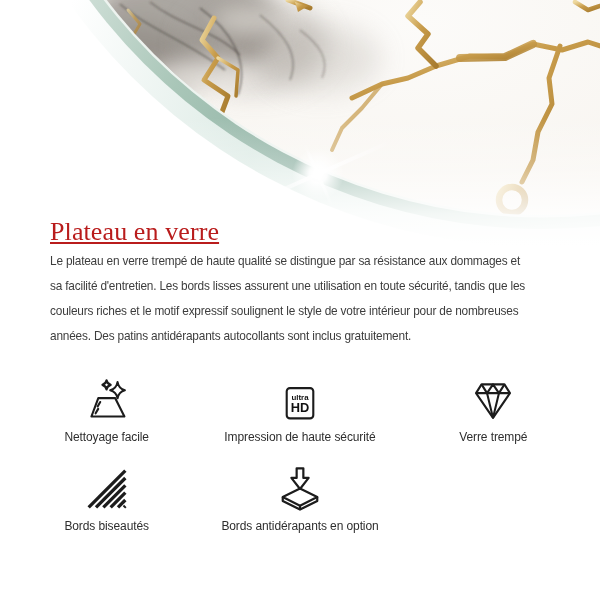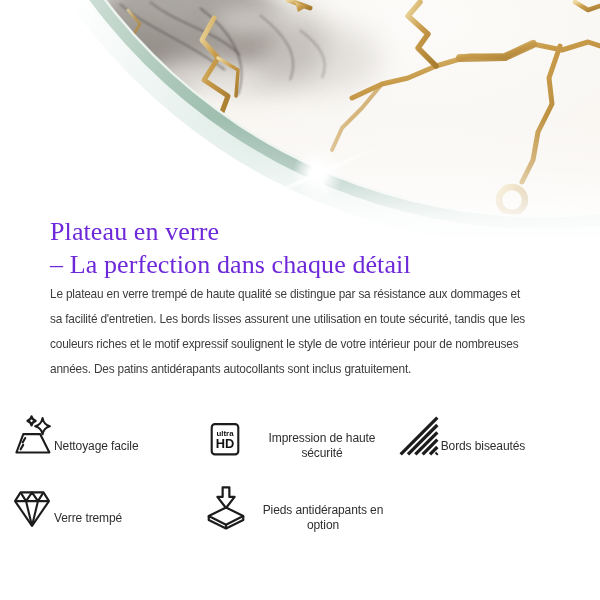--- a/index.html
+++ b/index.html
@@ -50,36 +50,36 @@
   .sparkle .shaft-cross{
     position:absolute;left:-34px;top:-1.5px;width:68px;height:3px;
     background:linear-gradient(90deg,rgba(255,255,255,0),rgba(255,255,255,.9),rgba(255,255,255,0));
     transform:rotate(66deg);
   }
   
   .content{position:absolute;inset:0;z-index:2;}
   .title{
     margin:215px 50px 0;
     font-family:"Liberation Serif",serif;font-weight:400;
-    font-size:26px;line-height:33px;color:#6d28d9;letter-spacing:.1px;
+    font-size:26px;line-height:33px;color:#b91c1c;letter-spacing:.1px;text-decoration:underline;
   }
   .intro{
     margin:1px 50px 0;
     font-size:12.6px;line-height:25px;color:#3d3d3d;letter-spacing:-.2px;
     transform:scaleX(.94);transform-origin:left top;white-space:nowrap;
   }
   .features{
     margin:31px 10px 0;
     display:grid;grid-template-columns:repeat(3,1fr);row-gap:24px;
   }
-  .feature{display:flex;flex-direction:row;align-items:center;}
+  .feature{display:flex;flex-direction:column;align-items:center;}
   .icon-box{height:42px;display:flex;align-items:flex-end;justify-content:center;}
   .icon-box svg{display:block;overflow:visible;}
   .feature-label{
-    margin-top:18px;font-size:12px;line-height:15px;color:#2e2e2e;text-align:center;letter-spacing:-.1px;
+    margin-top:8px;font-size:12px;line-height:15px;color:#2e2e2e;text-align:center;letter-spacing:-.1px;
   }
   .ico{stroke:#1c1c1c;fill:none;stroke-width:2.3;stroke-linejoin:round;}
 </style>
 </head>
 <body>
 
 <div class="hero">
   <div class="layer ring-glow"></div>
   <div class="layer ring-edge"></div>
   <div class="layer ring-highlight"></div>
@@ -140,21 +140,20 @@
     <div class="shaft-cross"></div>
     <div class="core"></div>
   </div>
   <div class="layer fade-bottom"></div>
 </div>
 
 <div class="content">
 
   <h1 class="title">
     <div>Plateau en verre</div>
-    <div>– La perfection dans chaque détail</div>
   </h1>
 
   <div class="intro">
     <div>Le plateau en verre trempé de haute qualité se distingue par sa résistance aux dommages et</div>
     <div>sa facilité d'entretien. Les bords lisses assurent une utilisation en toute sécurité, tandis que les</div>
     <div>couleurs riches et le motif expressif soulignent le style de votre intérieur pour de nombreuses</div>
     <div>années. Des patins antidérapants autocollants sont inclus gratuitement.</div>
   </div>
 
   <div class="features">
@@ -173,57 +172,57 @@
 
     <div class="feature">
       <div class="icon-box">
         <svg width="44" height="44" viewBox="0 0 48 48">
           <rect class="ico" x="9.5" y="11" width="29" height="33" rx="3.5" stroke-width="2.4"></rect>
           <text x="24" y="23.5" text-anchor="middle" font-size="8.6" font-weight="600" fill="#111111" font-family="Liberation Sans, sans-serif">ultra</text>
           <text x="24" y="37.5" text-anchor="middle" font-size="14" font-weight="700" fill="#111111" font-family="Liberation Sans, sans-serif">HD</text>
         </svg>
       </div>
       <div class="feature-label">Impression de haute sécurité</div>
+    </div>
+
+    <div class="feature">
+      <div class="icon-box">
+        <svg width="44" height="44" viewBox="0 0 48 48">
+          <path class="ico" d="M 24 43.5 L 5.5 16.5 L 11.5 7 L 36.5 7 L 42.5 16.5 Z"></path>
+          <path class="ico" d="M 5.5 16.5 L 42.5 16.5"></path>
+          <path class="ico" d="M 11.5 7 L 17.5 16.5 L 24 7 L 30.5 16.5 L 36.5 7"></path>
+          <path class="ico" d="M 17.5 16.5 L 24 43.5 M 30.5 16.5 L 24 43.5"></path>
+        </svg>
+      </div>
+      <div class="feature-label">Verre trempé</div>
     </div>
 
     <div class="feature">
       <div class="icon-box">
         <svg width="44" height="44" viewBox="0 0 48 48">
           <g stroke="#1c1c1c" stroke-width="3.6">
             <line x1="4" y1="44" x2="44" y2="4"></line>
             <line x1="12" y1="44" x2="44" y2="12"></line>
             <line x1="20" y1="44" x2="44" y2="20"></line>
             <line x1="28" y1="44" x2="44" y2="28"></line>
             <line x1="36" y1="44" x2="44" y2="36"></line>
             <line x1="42.5" y1="44" x2="44" y2="42.5"></line>
           </g>
         </svg>
       </div>
       <div class="feature-label">Bords biseautés</div>
     </div>
 
     <div class="feature">
       <div class="icon-box">
-        <svg width="44" height="44" viewBox="0 0 48 48">
-          <path class="ico" d="M 24 43.5 L 5.5 16.5 L 11.5 7 L 36.5 7 L 42.5 16.5 Z"></path>
-          <path class="ico" d="M 5.5 16.5 L 42.5 16.5"></path>
-          <path class="ico" d="M 11.5 7 L 17.5 16.5 L 24 7 L 30.5 16.5 L 36.5 7"></path>
-          <path class="ico" d="M 17.5 16.5 L 24 43.5 M 30.5 16.5 L 24 43.5"></path>
-        </svg>
-      </div>
-      <div class="feature-label">Verre trempé</div>
-    </div>
-
-    <div class="feature">
-      <div class="icon-box">
         <svg width="46" height="46" viewBox="0 0 48 48">
           <path class="ico" stroke-width="2.2" d="M 24 24.5 L 42 33.5 L 24 42.5 L 6 33.5 Z"></path>
           <path class="ico" stroke-width="2.2" d="M 6 33.5 L 6 37.5 L 24 46.5 L 42 37.5 L 42 33.5"></path>
           <path class="ico" stroke-width="2.2" d="M 24 42.5 L 24 46.5"></path>
           <path class="ico" fill="#ffffff" stroke-width="2.2" d="M 20.5 3.5 L 27.5 3.5 L 27.5 13.5 L 33 13.5 L 24 25 L 15 13.5 L 20.5 13.5 Z"></path>
         </svg>
       </div>
-      <div class="feature-label">Pieds antidérapants en option</div>
+      <div class="feature-label">Bords antidérapants en option</div>
     </div>
 
 
   </div>
 </div>
 
 </body></html>

